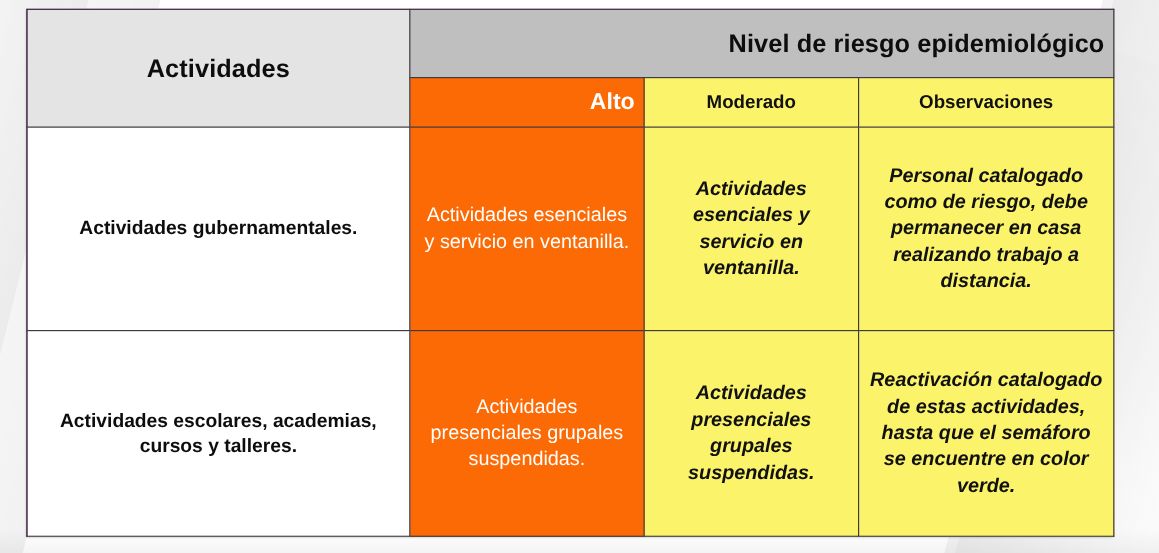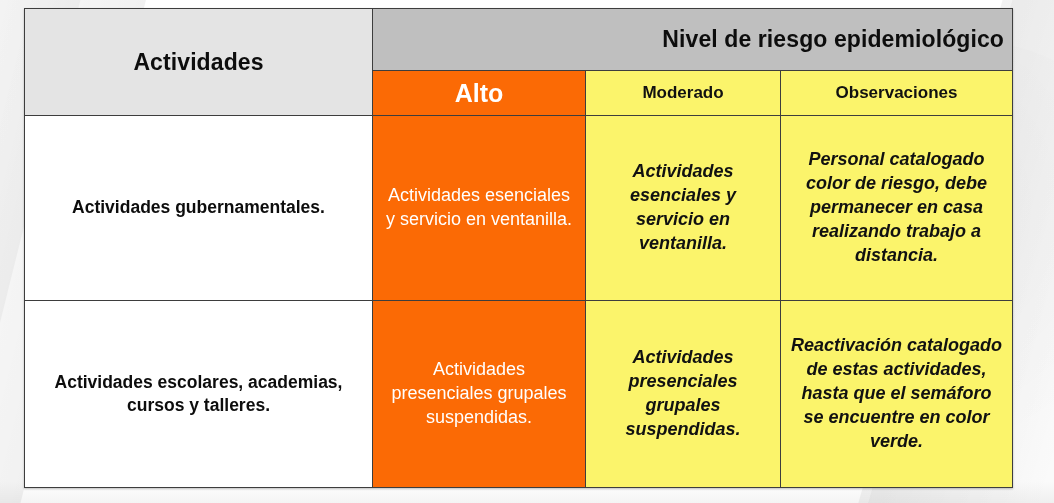--- a/index.html
+++ b/index.html
@@ -103,22 +103,22 @@
     color: #0d0d0d;
     font-weight: bold;
     font-size: 23px;
     text-align: right;
     letter-spacing: 0.1px;
   }
   .th-alto {
     background: #fb6a05;
     color: #ffffff;
     font-weight: bold;
-    font-size: 25px;
-    text-align: center;
+    font-size: 21px;
+    text-align: right;
   }
   .th-mod, .th-obs {
     background: #fbf46b;
     color: #111111;
     font-weight: bold;
     font-size: 17px;
     text-align: center;
   }
 
   
@@ -181,21 +181,21 @@
       <th class="th-alto">Alto</th>
       <th class="th-mod">Moderado</th>
       <th class="th-obs">Observaciones</th>
     </tr>
   </thead>
   <tbody>
     <tr class="row-1">
       <td class="cell-activity">Actividades gubernamentales.</td>
       <td class="cell-alto">Actividades esenciales y servicio en ventanilla.</td>
       <td class="cell-mod">Actividades esenciales y servicio en ventanilla.</td>
-      <td class="cell-obs">Personal catalogado color de riesgo, debe permanecer en casa realizando trabajo a distancia.</td>
+      <td class="cell-obs">Personal catalogado como de riesgo, debe permanecer en casa realizando trabajo a distancia.</td>
     </tr>
     <tr class="row-2">
       <td class="cell-activity">Actividades escolares, academias, cursos y talleres.</td>
       <td class="cell-alto">Actividades presenciales grupales suspendidas.</td>
       <td class="cell-mod">Actividades presenciales grupales suspendidas.</td>
       <td class="cell-obs">Reactivación catalogado de estas actividades, hasta que el semáforo se encuentre en color verde.</td>
     </tr>
   </tbody>
 </table>
 

